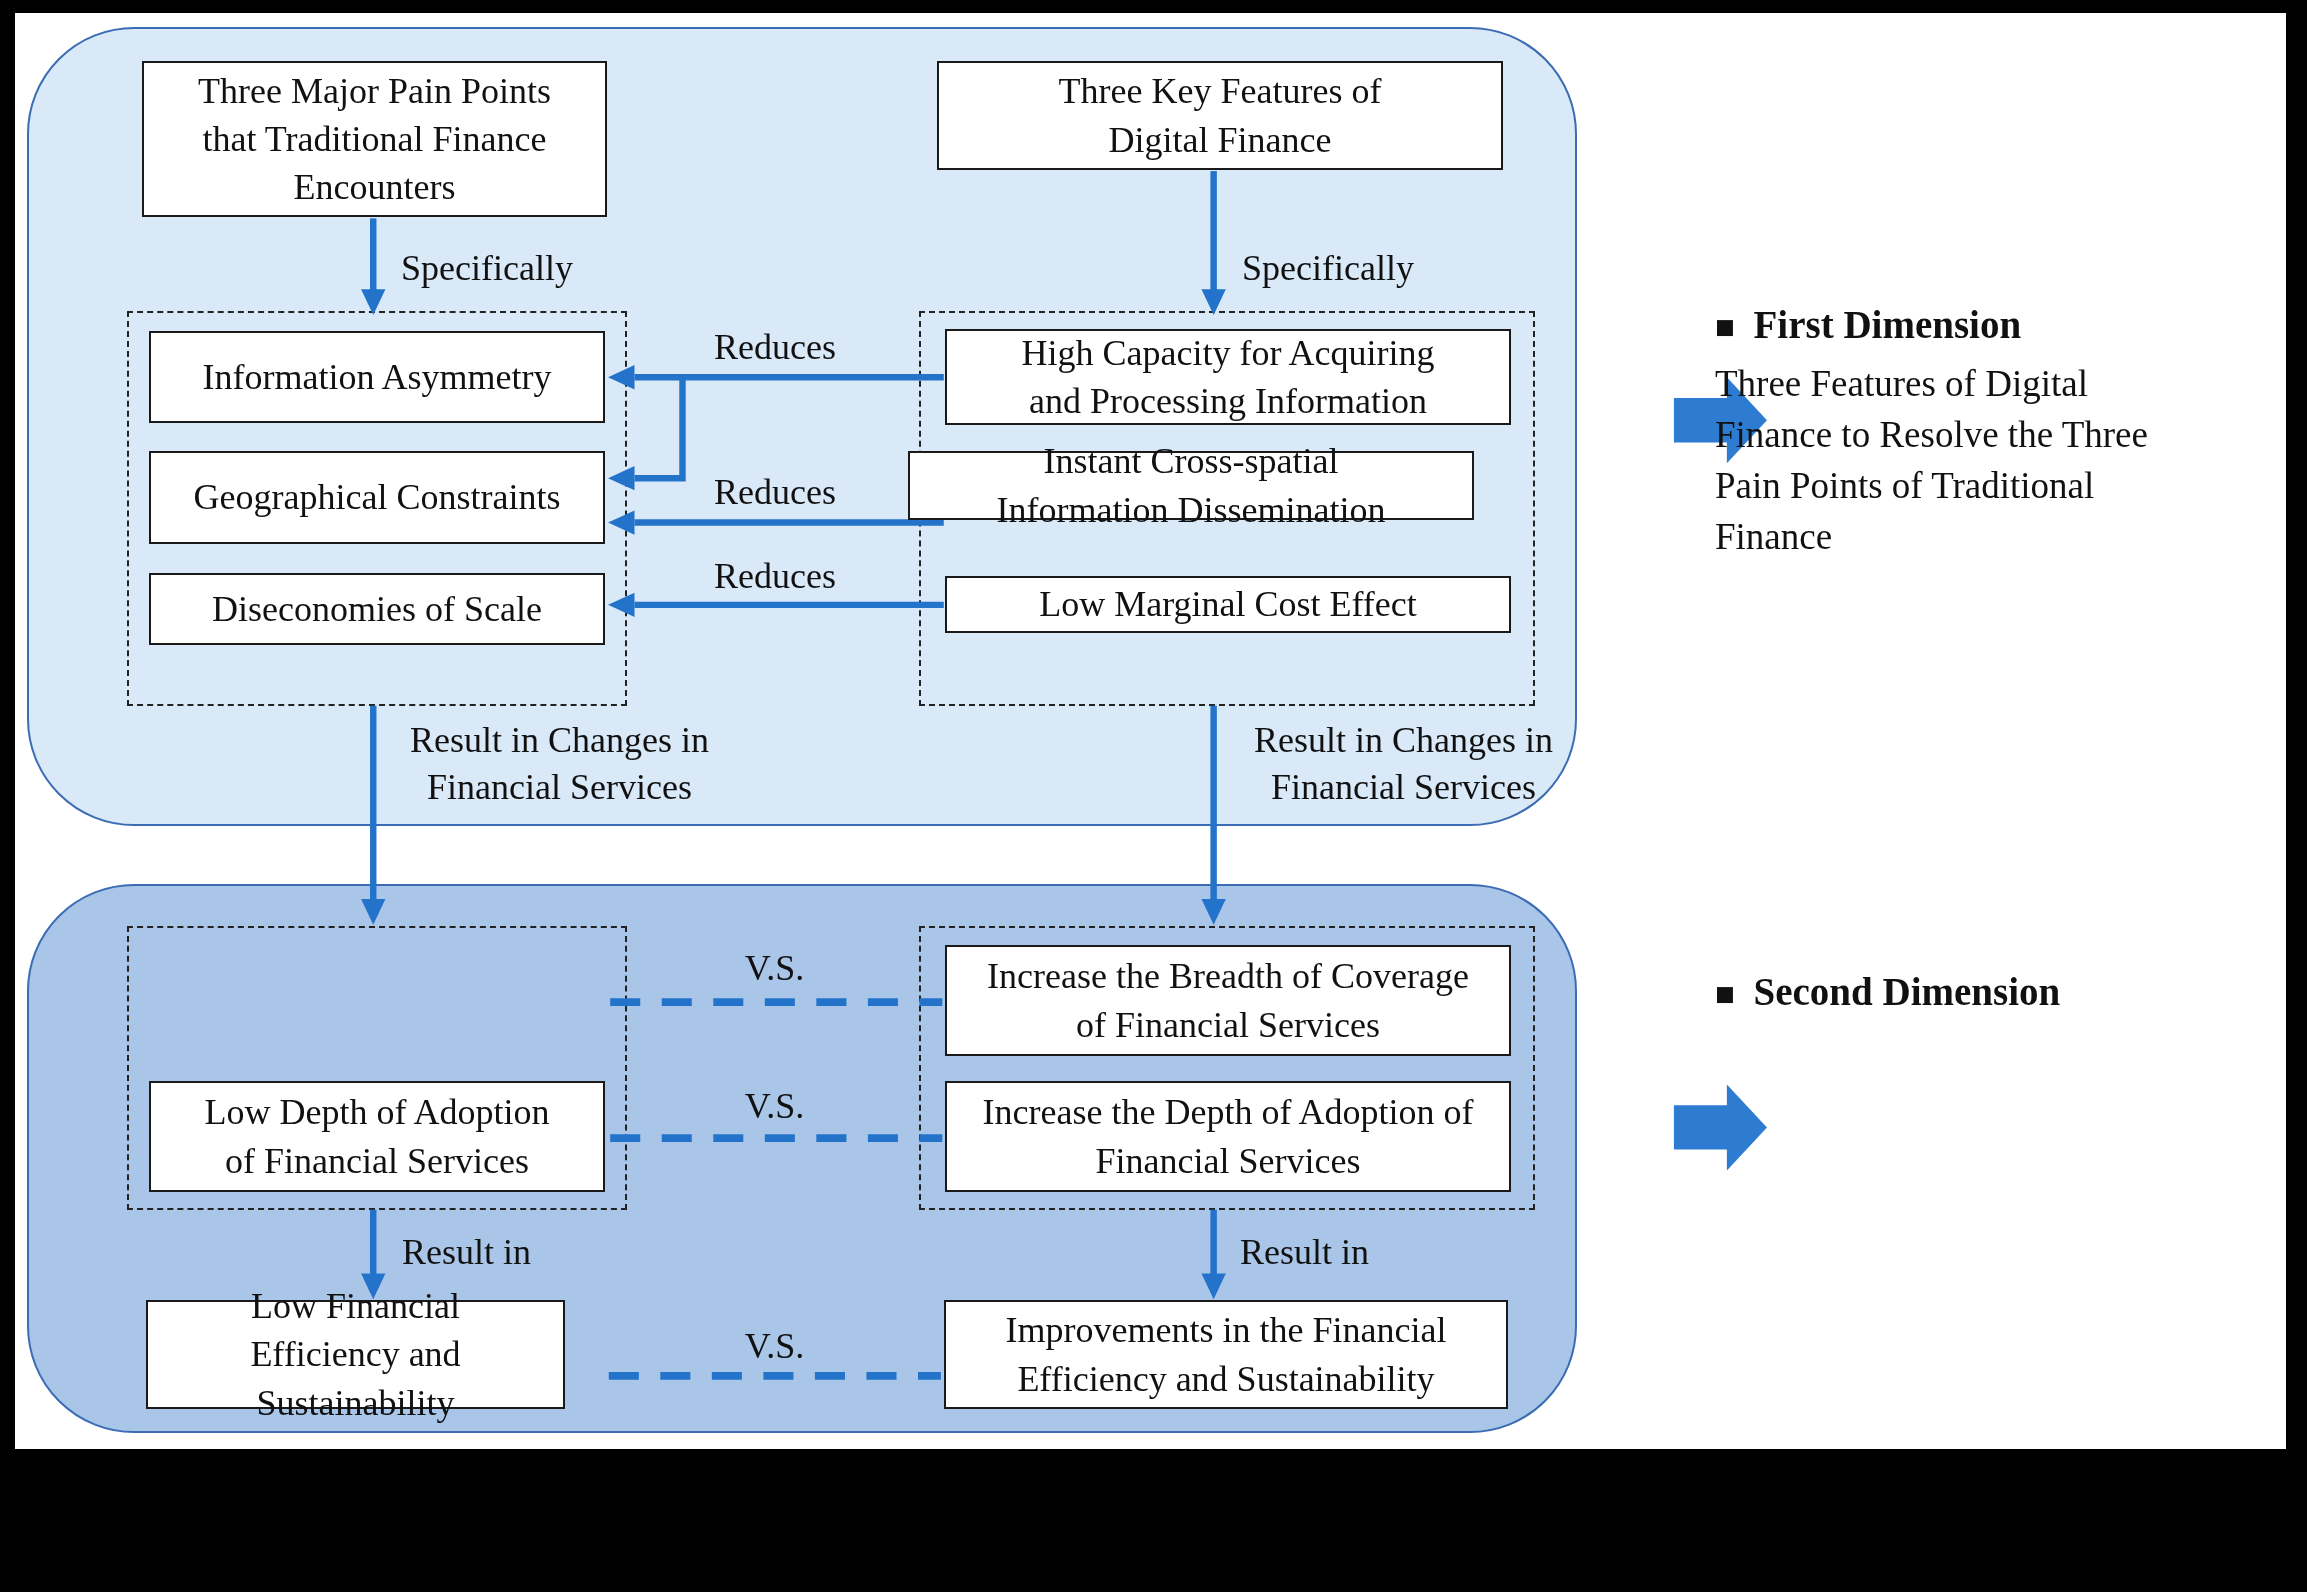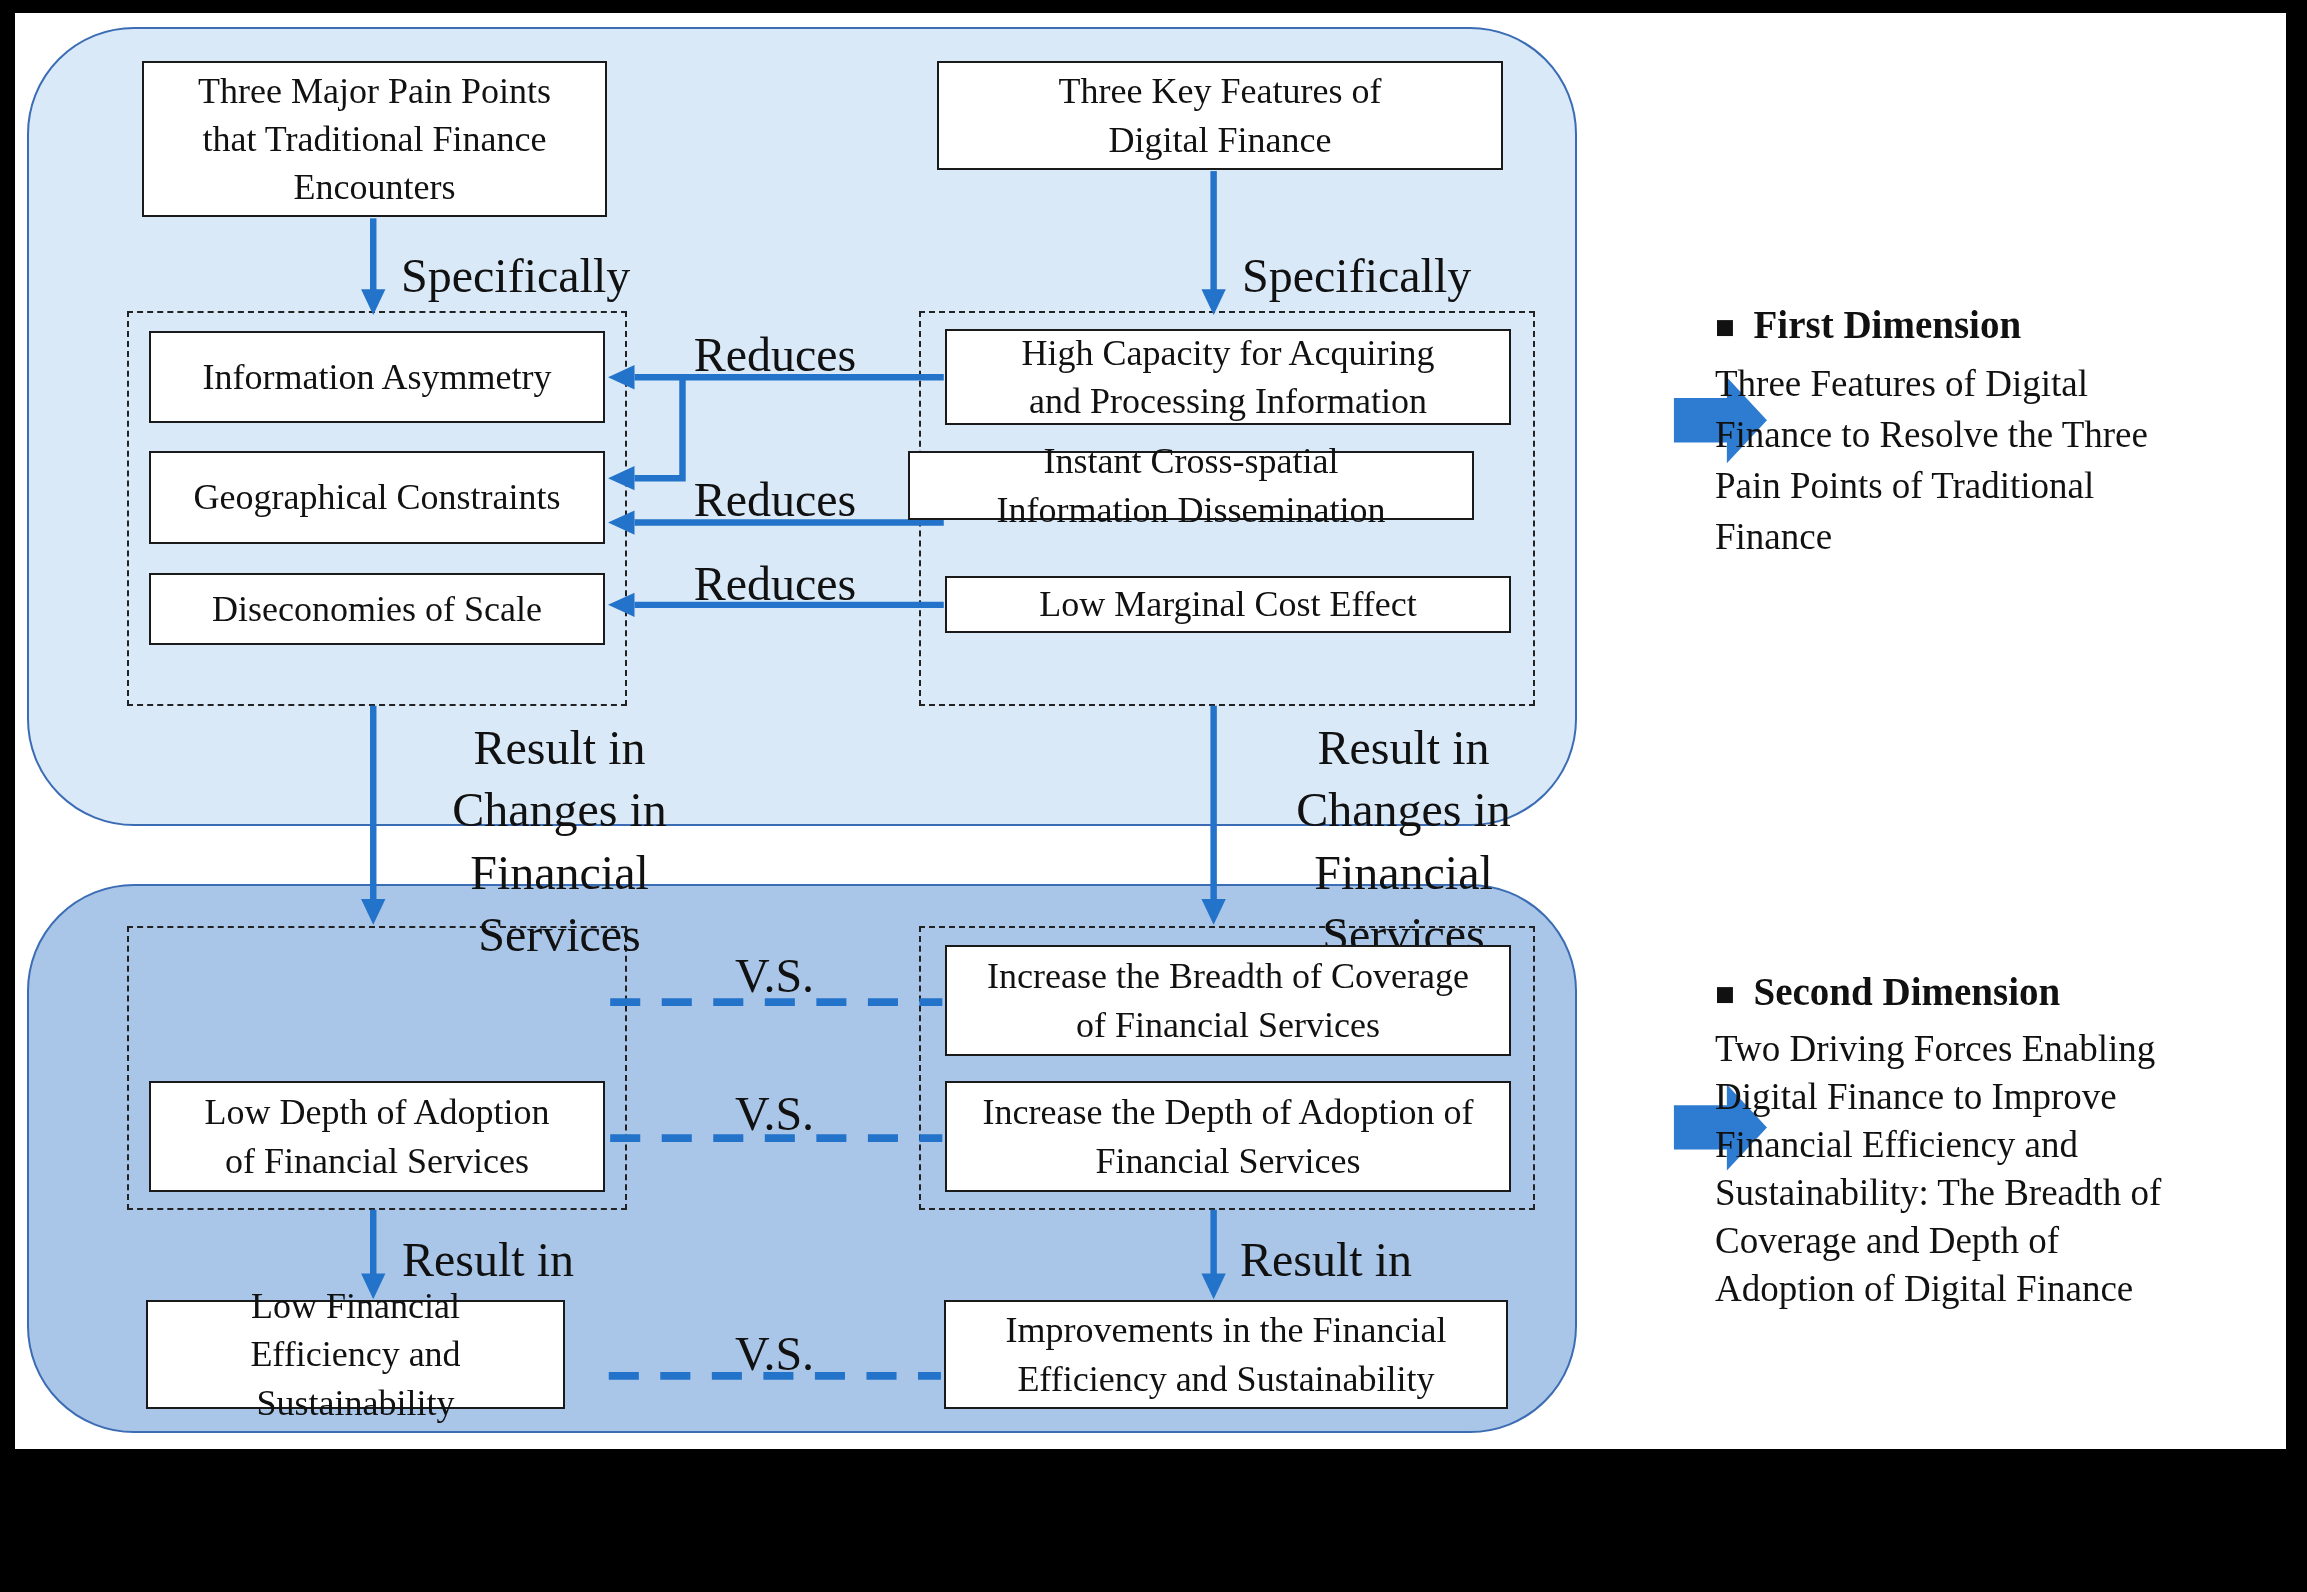--- a/index.html
+++ b/index.html
@@ -6,21 +6,21 @@
   #stage{position:relative;width:2307px;height:1592px;background:#000;overflow:hidden;
          font-family:"Liberation Serif","DejaVu Serif",serif;color:#111;}
   #paper{position:absolute;left:15px;top:13px;width:2271px;height:1436px;background:#fff;}
   .container{position:absolute;border:2.1px solid #3b6cb4;border-radius:107px;box-sizing:border-box;}
   .container.light{background:#d9e9f8;}
   .container.dark{background:#a9c6e8;}
   .dashed-group{position:absolute;border:2.1px dashed #222;box-sizing:border-box;}
   .box{position:absolute;background:#fff;border:2.1px solid #1a1a1a;box-sizing:border-box;
        display:flex;align-items:center;justify-content:center;text-align:center;
        font-size:36px;line-height:1.34;}
-  .lbl{position:absolute;font-size:48px;line-height:1.3;white-space:nowrap;}
+  .lbl{position:absolute;font-size:36px;line-height:1.3;white-space:nowrap;}
   .lbl.wrap{white-space:normal;text-align:center;}
   .ann-head{position:absolute;font-size:39px;font-weight:bold;white-space:nowrap;}
   .ann-head .bullet{font-size:33px;margin-right:18.6px;}
   .ann-body{position:absolute;font-size:37px;line-height:1.38;}
   svg#wires{position:absolute;left:0;top:0;pointer-events:none;}
 </style>
 </head>
 <body>
 
 <div id="stage">
@@ -107,15 +107,14 @@
   <div class="box" style="left:944px;top:1300px;width:564px;height:109px;padding:0 30px;">Improvements in the Financial Efficiency and Sustainability</div>
 
   <div class="ann-head" style="left:1715px;top:302px;">
     <span class="bullet">■</span><span>First Dimension</span>
   </div>
   <div class="ann-body" style="left:1715px;top:358px;width:473px;">Three Features of Digital Finance to Resolve the Three Pain Points of Traditional Finance</div>
 
   <div class="ann-head" style="left:1715px;top:969px;">
     <span class="bullet">■</span><span>Second Dimension</span>
   </div>
-  <div class="ann-body" style="left:1715px;top:1025px;width:473px;line-height:1.30;">Two Driving Forces Enabling Digital Finance to Improve Financial Efficiency and Sustainability: The Breadth of Coverage and Depth of Adoption of Digital Finance</div>
 </div>
 
 
 </body></html>

